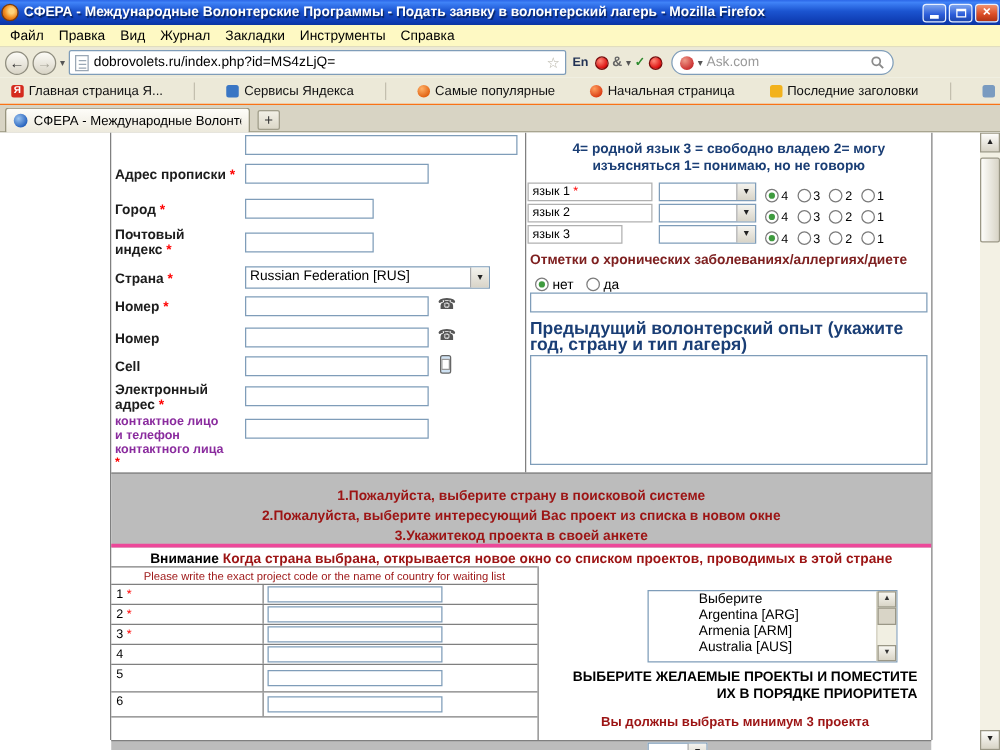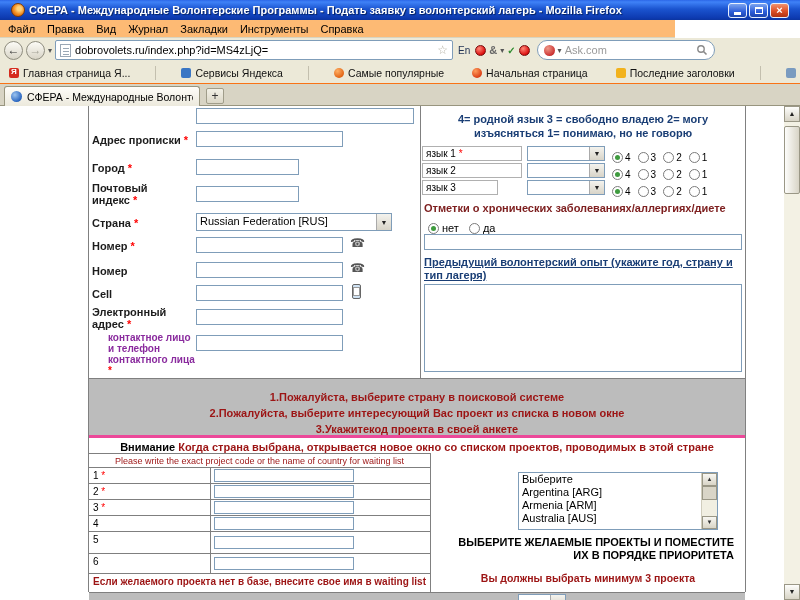--- a/index.html
+++ b/index.html
@@ -4,52 +4,52 @@
 <style>
   * { box-sizing: border-box; margin: 0; padding: 0; }
   html,body { width:800px; height:600px; }
   body { font-family: "Liberation Sans", sans-serif; background:#ffffff; }
   #screen { position:relative; width:800px; height:600px; overflow:hidden; background:#fff; }
   .abs { position:absolute; }
 
   
   .titlebar { position:absolute; left:0; top:0; width:800px; height:20px;
     background:linear-gradient(180deg,#2c67e8 0%,#3f82f7 10%,#1b54d0 45%,#0d3ab0 90%,#0c35a0 100%);
-    display:flex; align-items:center; padding:0 11px; gap:4px; }
+    display:flex; align-items:center; padding:0 1px; gap:4px; }
   .fficon { width:14px; height:14px; border-radius:50%; flex:none;
     background:radial-gradient(circle at 60% 40%, #ffd27a 0 20%, #f28a1d 55%, #b84a0e 95%); border:1px solid #7c3a08; }
   .title { color:#fff; font-size:11px; font-weight:bold; text-shadow:1px 1px 1px #05205e; white-space:nowrap; overflow:hidden; flex:1; }
   .winbtns { display:flex; gap:2px; margin-left:auto; flex:none; }
   .winbtn { width:19px; height:15px; border-radius:3px; border:1px solid #e8f0ff; display:flex; align-items:center; justify-content:center; color:#fff; }
   .winbtn.minb,.winbtn.maxb { background:linear-gradient(180deg,#7ca4ef,#2b5cd9 60%,#1e46ad); }
   .winbtn.closeb { background:linear-gradient(180deg,#f0926f,#dd4f27 55%,#b03213); font-weight:bold; font-size:11px; line-height:1; }
   .glyph-min { width:7px; height:3px; background:#fff; margin-top:7px; }
   .glyph-max { width:8px; height:7px; border:1px solid #fff; border-top:2px solid #fff; }
 
   
-  .menubar { position:absolute; left:0; top:20px; width:675px; height:18px; background:#fdba74;
+  .menubar { position:absolute; left:0; top:20px; width:800px; height:18px; background:#fef9c3;
     border-bottom:1px solid #d8d4c0; display:flex; align-items:center; padding-left:2px; }
   .menu-item { font-size:11px; color:#000; padding:2px 6px; }
 
   
   .navbar { position:absolute; left:0; top:38px; width:800px; height:24px; background:#ece9d8;
     display:flex; align-items:center; padding:0 4px; gap:3px; }
   .navcirc { width:19px; height:19px; border-radius:50%; border:1px solid #8f8d7f;
     background:linear-gradient(180deg,#fcfbf6,#d9d5c7); display:flex; align-items:center; justify-content:center;
     font-size:12px; color:#333; flex:none; line-height:1; }
   .navcirc.fwd { color:#a8a69a; }
   .caret { font-size:8px; color:#555; }
   .urlbar { height:20px; flex:1; max-width:398px; background:#fff; border:1px solid #7f9db9; border-radius:2px;
     display:flex; align-items:center; padding:0 4px; gap:4px; }
   .favicon { width:11px; height:13px; background:#fff; border:1px solid #9aa7b5; position:relative; flex:none; }
   .favicon::after { content:""; position:absolute; left:2px; top:3px; width:6px; height:1px; background:#9aa7b5;
     box-shadow:0 3px 0 #9aa7b5, 0 6px 0 #9aa7b5; }
   .urltext { font-size:11px; color:#000; flex:1; white-space:nowrap; overflow:hidden; }
   .star { color:#b5b2a5; font-size:12px; line-height:1; }
-  .langind { font-size:10px; font-weight:normal; color:#223355; padding:0 2px; }
+  .langind { font-size:10px; font-weight:bold; color:#223355; padding:0 2px; }
   .badge { width:11px; height:11px; border-radius:50%; flex:none;
     background:radial-gradient(circle at 35% 30%, #ff8877, #dd1111 70%, #880000); border:1px solid #7a0c0c; }
   .amp { font-size:11px; font-weight:bold; color:#666; }
   .checkmark { color:#2e8b2e; font-size:10px; font-weight:bold; }
   .searchbox { width:178px; height:20px; background:#fff; border:1px solid #7f9db9; border-radius:10px;
     display:flex; align-items:center; padding:0 6px; gap:3px; margin-left:4px; flex:none; }
   .engine { width:11px; height:11px; border-radius:50%; flex:none;
     background:radial-gradient(circle at 35% 30%, #ee9988, #cc3333 70%, #881111); }
   .searchinput { border:none; outline:none; flex:1; font-size:11px; color:#000; font-family:inherit; min-width:0; background:transparent; }
   .searchinput::placeholder { color:#9a9a9a; }
@@ -94,39 +94,39 @@
   .rnum { font-size:10px; margin:0 7px 0 2px; }
   .phoneicon { position:absolute; font-size:12px; color:#555; font-family:"DejaVu Sans", sans-serif; }
   .cellicon { position:absolute; width:9px; height:15px; border:1px solid #666; border-radius:2px; background:#cfe2f3; }
   .cellicon::after { content:""; display:block; width:5px; height:7px; background:#fff; border:1px solid #999; margin:2px auto 0; }
 
   .langhdr { position:absolute; text-align:center; color:#1a3e75; font-weight:bold; font-size:11px; line-height:14px; }
   .langcell { position:absolute; border:1px solid #b0b0b0; font-size:10px; padding:1px 3px; height:15px; }
   .radios { position:absolute; white-space:nowrap; }
   .healthtitle { position:absolute; color:#7e2020; font-weight:bold; font-size:11px; }
   .optlbl { font-size:11px; margin:0 10px 0 3px; }
-  .exptitle { position:absolute; color:#1a3e75; font-weight:bold; font-size:11px; line-height:13px;text-decoration:underline; }
+  .exptitle { position:absolute; color:#1a3e75; font-weight:bold; font-size:14px; line-height:13px; }
   .bigarea { position:absolute; background:#fff; border:1px solid #7f9db9; }
 
   .grayband { position:absolute; background:#bcbcbc; border-top:1px solid #7f7f7f; border-bottom:3px solid #ec4899; padding-top:10px; }
   .instr { text-align:center; color:#9c1414; font-weight:bold; font-size:11px; line-height:16px; }
   .warnline { position:absolute; text-align:center; font-size:11px; white-space:nowrap; }
   .warnbold { font-weight:bold; color:#000; }
   .warnred { font-weight:bold; color:#9c1414; }
 
   .pthead { position:absolute; border-top:1px solid #7f7f7f; border-bottom:1px solid #7f7f7f; text-align:center;
     color:#9c1414; font-size:9px; padding-top:2px; height:15px; }
   .prow { position:absolute; border-bottom:1px solid #7f7f7f; display:flex; }
   .pnum { width:122px; border-right:1px solid #7f7f7f; font-size:10px; padding:2px 0 0 4px; }
   .pcell { flex:1; display:flex; align-items:center; padding-left:3px; }
   .ptxt { border:1px solid #7f9db9; height:13px; width:140px; font-size:10px; font-family:inherit; }
   .waitnote { position:absolute; text-align:center; color:#9c1414; font-weight:bold; font-size:10px; line-height:10px; padding-top:3px; }
 
   .searchtitle { position:absolute; text-align:center; color:#9c1414; font-weight:bold; font-size:11px; }
-  .listbox { position:absolute; background:#fff; border:1px solid #7f9db9; }
+  .listbox { position:absolute; background:#fff; border:1px solid #7f9db9;padding-left:37px; }
   .lb-item { font-size:11px; padding:0 3px; height:13px; line-height:13px; white-space:nowrap; overflow:hidden; width:180px; }
   .lb-scroll { position:absolute; right:0; top:0; bottom:0; width:16px; background:#f1efe2; border-left:1px solid #d0cdbd; }
   .lb-btn { position:absolute; left:0; width:15px; height:13px; background:linear-gradient(180deg,#f8f7f2,#d9d5c7);
     border:1px solid #9a9786; font-size:6px; text-align:center; line-height:11px; color:#333; }
   .lb-thumb { position:absolute; left:0; top:13px; width:15px; height:14px; background:#d9d5c7; border:1px solid #9a9786; }
   .prioritynote { position:absolute; text-align:right; font-weight:bold; font-size:11px; color:#000; line-height:13px; }
   .minnote { position:absolute; text-align:center; font-weight:bold; font-size:10.5px; color:#9c1414; }
 
   .botband { position:absolute; background:#bcbcbc; border-top:1px solid #7f7f7f; }
   .botsel { position:absolute; background:#fff; border:1px solid #7f9db9; }
@@ -283,21 +283,21 @@
       <span>Cell</span>
     </div>
     <input class="txt" style="left: 196px; top: 179px; width: 147px;">
     <span class="cellicon" style="left:352px; top:178px"></span>
 
     <div class="lbl" style="left:92px; top:200px; width:84px">
       <span>Электронный адрес</span> <span class="req">*</span>
     </div>
     <input class="txt" style="left: 196px; top: 203px; width: 147px;">
 
-    <div class="lbl purple" style="left:108px; top:226px; width:90px">
+    <div class="lbl purple" style="left:92px; top:226px; width:90px">
       <span>контактное лицо и телефон контактного лица</span> <span class="req">*</span>
     </div>
     <input class="txt" style="left: 196px; top: 229px; width: 147px;">
 
     <div class="langhdr" style="left:424px; top:6px; width:318px">4= родной язык 3 = свободно владею 2= могу изъясняться 1= понимаю, но не говорю</div>
 
     <div class="langcell" style="left:422px; top:40px; width:100px">
       <span>язык 1</span> <span class="req">*</span>
     </div>
     <div class="xpsel" style="left:527px; top:40px; width:78px; height:15px">
@@ -380,21 +380,20 @@
       <span class="pcell">
           <input class="ptxt" style="">
         </span>
     </div>
     <div class="prow" style="left:89px; top:448px; width:341px; height:20px">
       <span class="pnum"><span>6</span></span>
       <span class="pcell">
           <input class="ptxt" style="">
         </span>
     </div>
-    <div class="waitnote" style="left:89px; top:468px; width:341px">Если желаемого проекта нет в базе, внесите свое имя в waiting list</div>
 
     <div class="listbox" style="left:518px; top:366px; width:200px; height:58px">
       <div class="lb-item">Выберите</div>
       <div class="lb-item">Argentina [ARG]</div>
       <div class="lb-item">Armenia [ARM]</div>
       <div class="lb-item">Australia [AUS]</div>
       <div class="lb-scroll">
         <div class="lb-btn" style="top:0">▲</div>
         <div class="lb-thumb"></div>
         <div class="lb-btn" style="bottom:0">▼</div>

